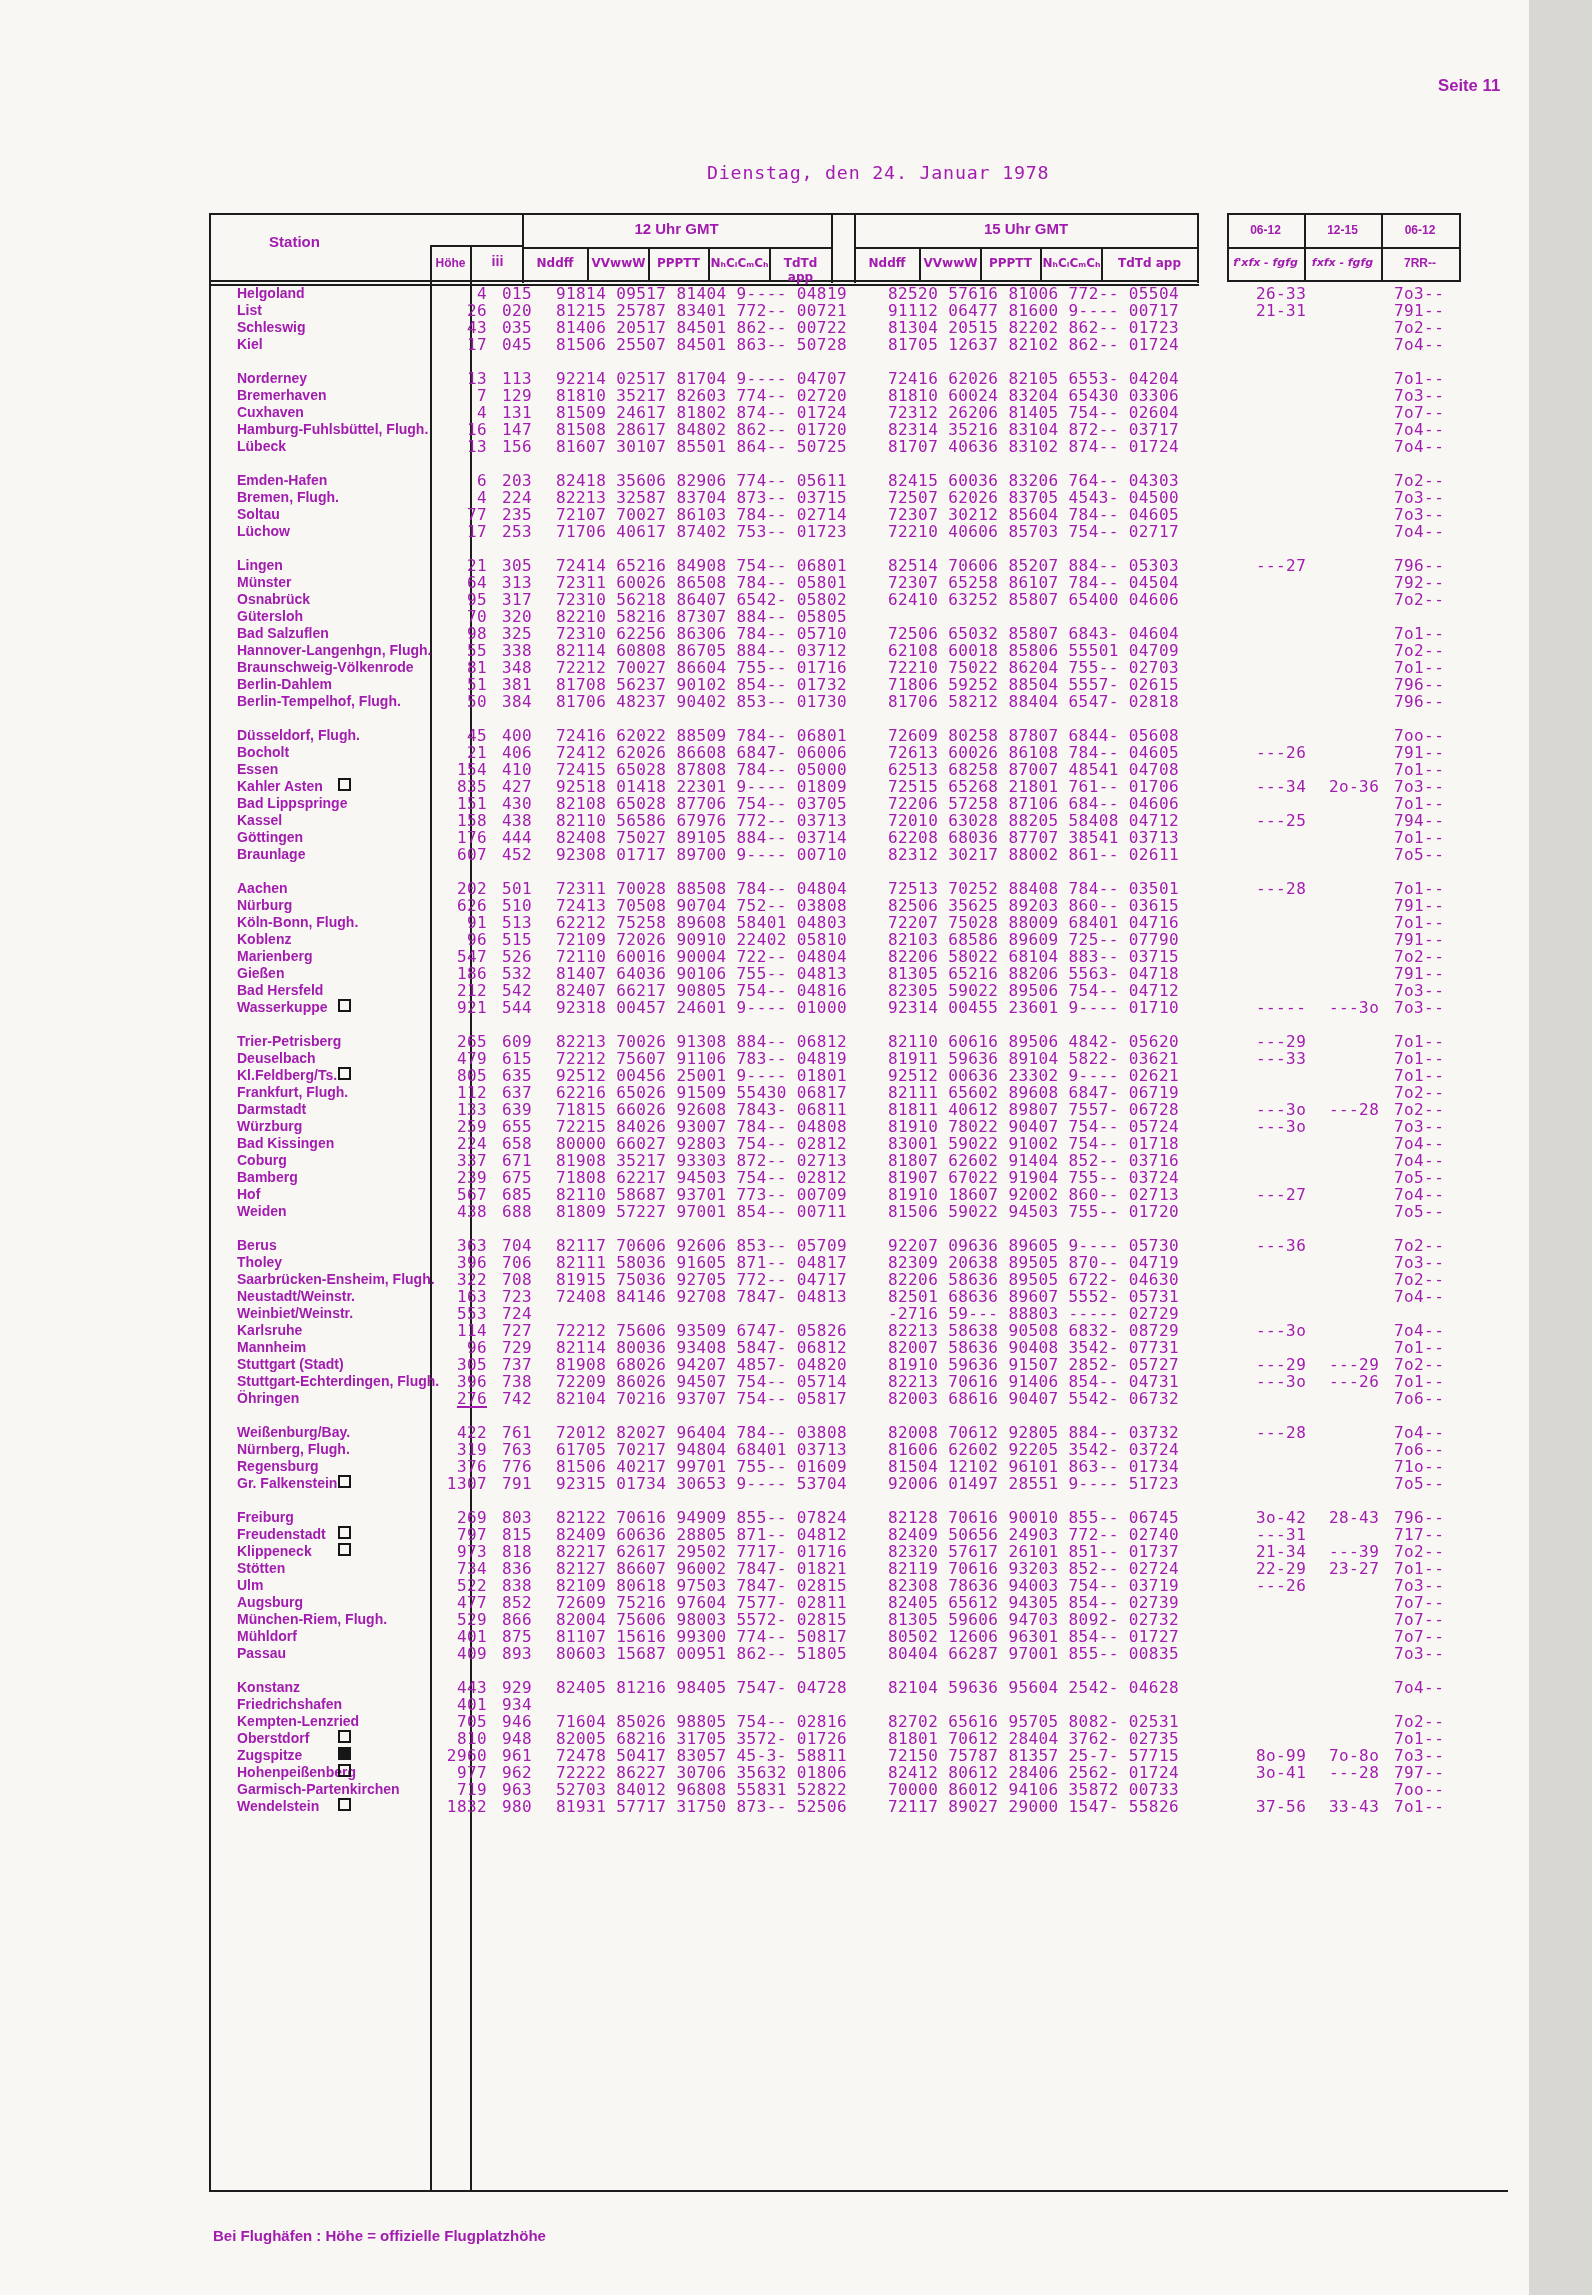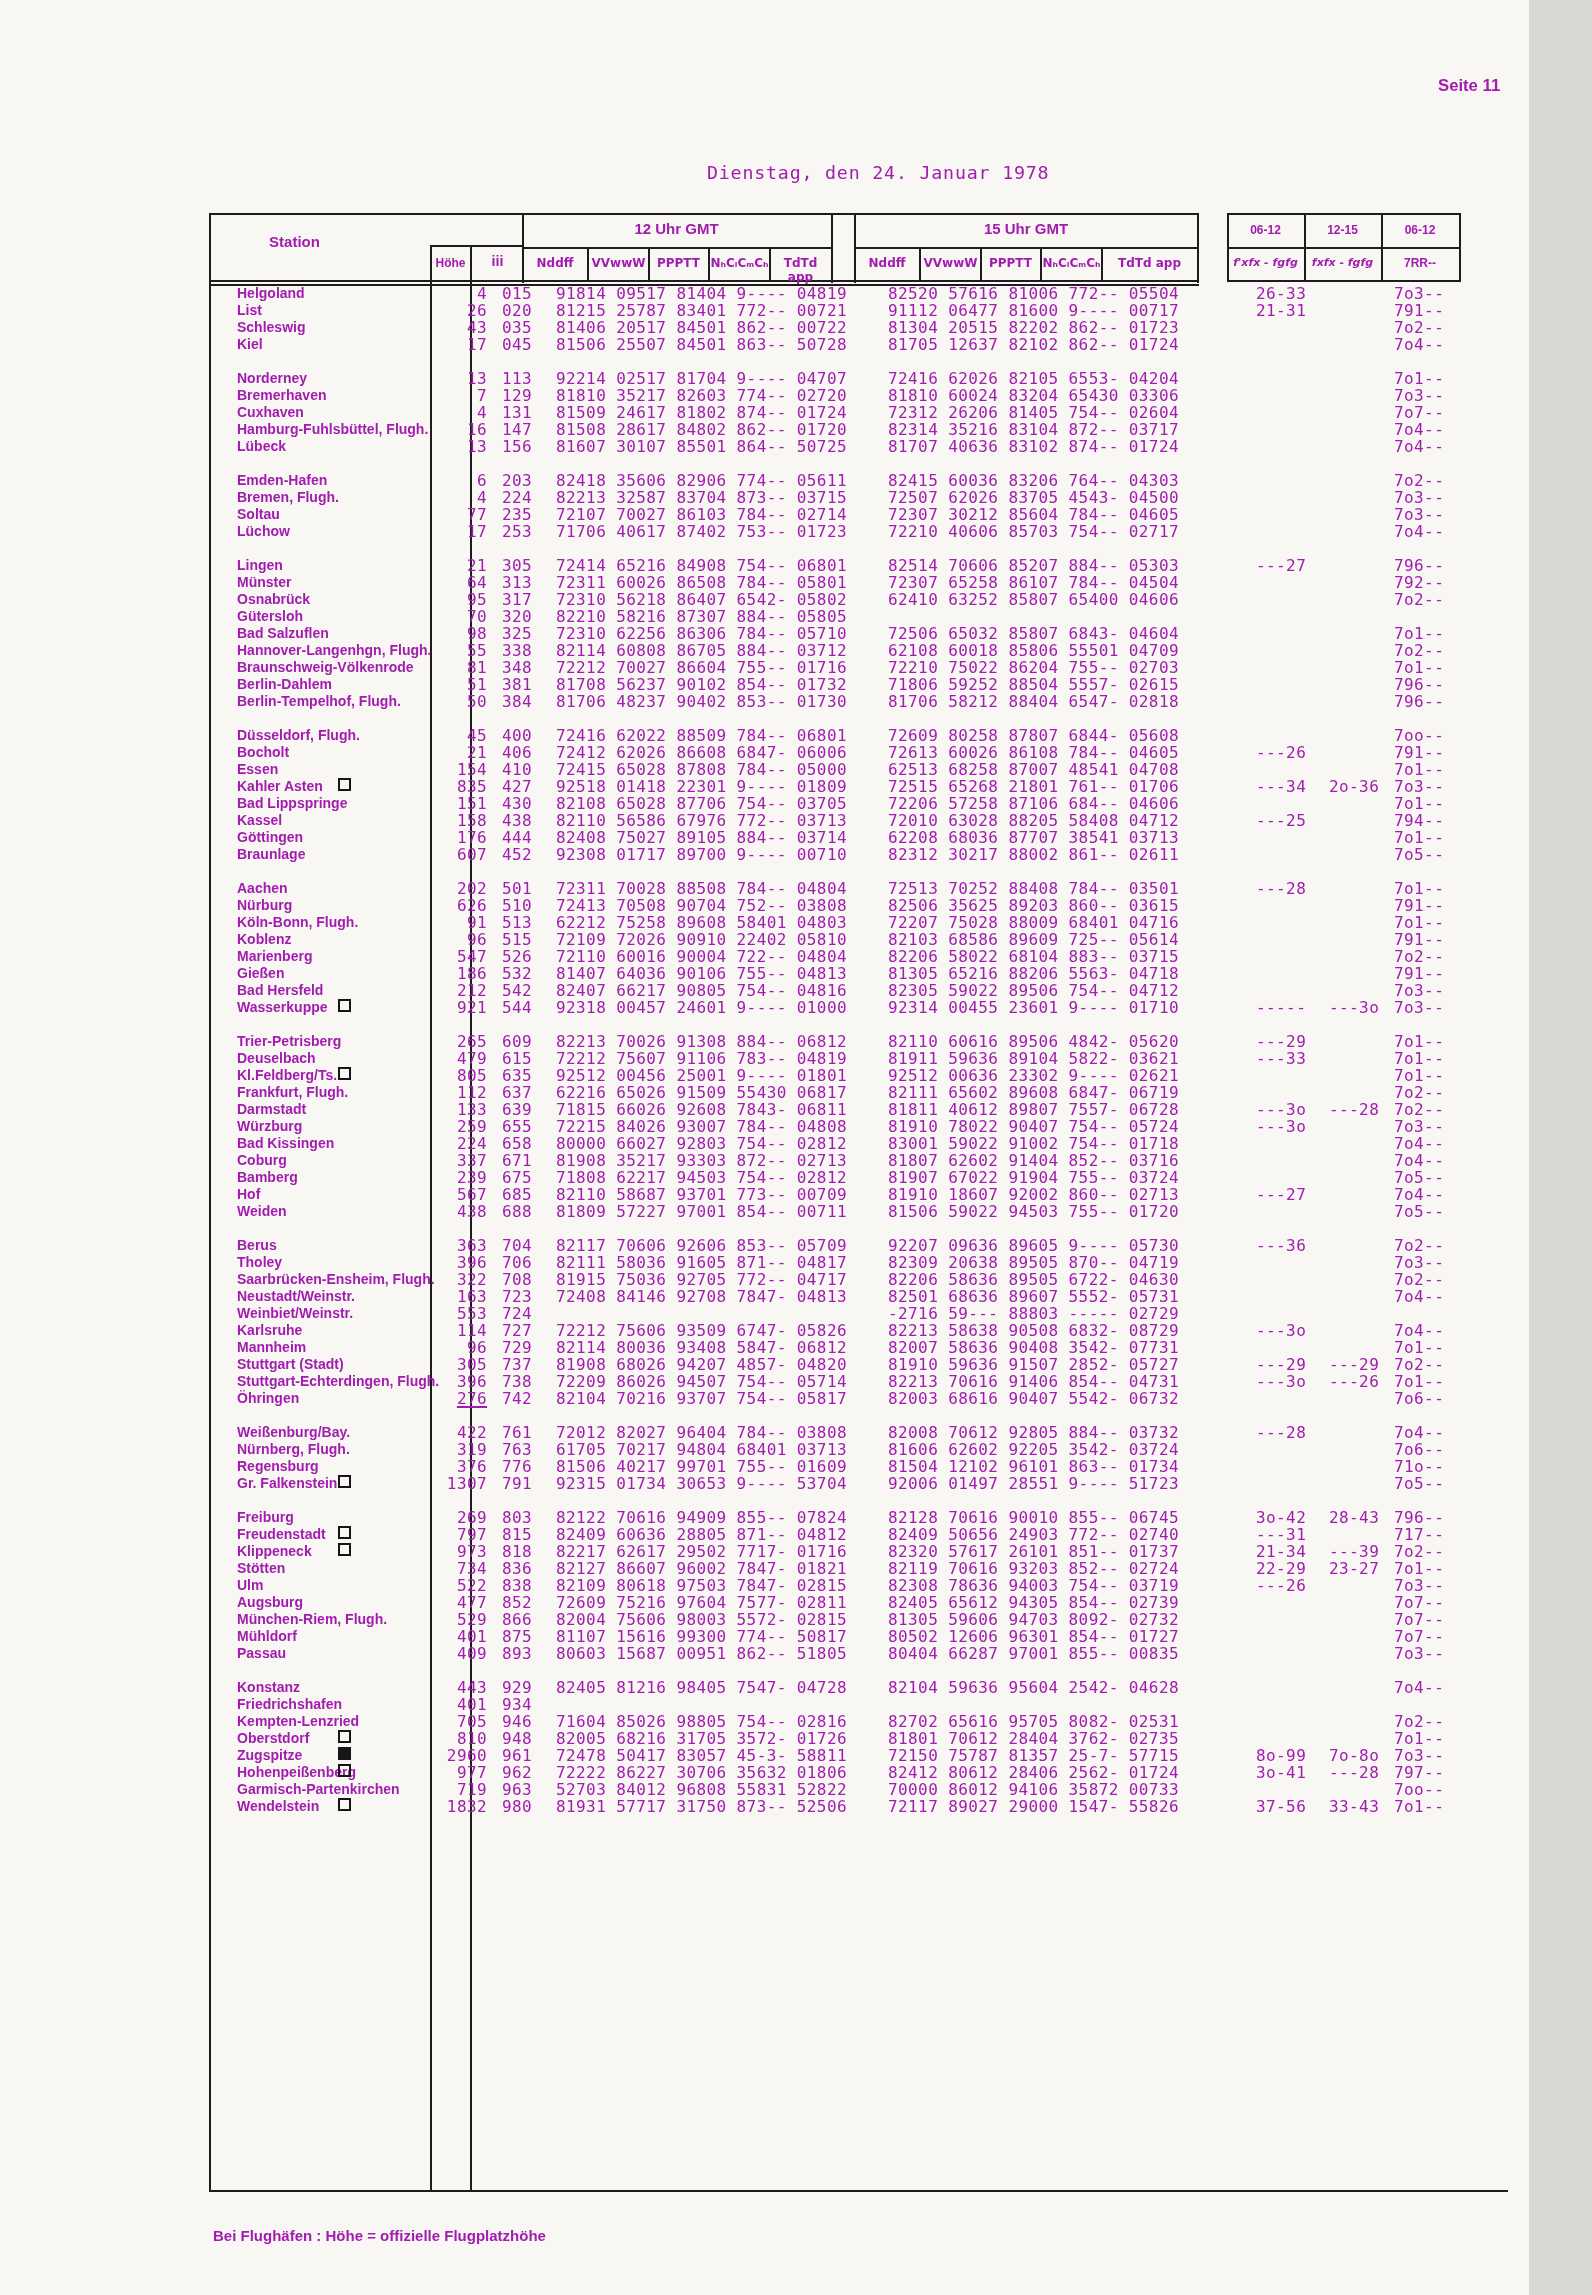--- a/index.html
+++ b/index.html
@@ -441,21 +441,21 @@
           <span class="b">72207 75028 88009 68401 04716</span>
           <span class="c1"></span>
           <span class="c2"></span>
           <span class="c3">7o1--</span>
         </div>
         <div class="row">
           <span class="st">Koblenz</span>
           <span class="hh">96</span>
           <span class="ii">515</span>
           <span class="a">72109 72026 90910 22402 05810</span>
-          <span class="b">82103 68586 89609 725-- 05614</span>
+          <span class="b">82103 68586 89609 725-- 07790</span>
           <span class="c1"></span>
           <span class="c2"></span>
           <span class="c3">791--</span>
         </div>
         <div class="row">
           <span class="st">Marienberg</span>
           <span class="hh">547</span>
           <span class="ii">526</span>
           <span class="a">72110 60016 90004 722-- 04804</span>
           <span class="b">82206 58022 68104 883-- 03715</span>

